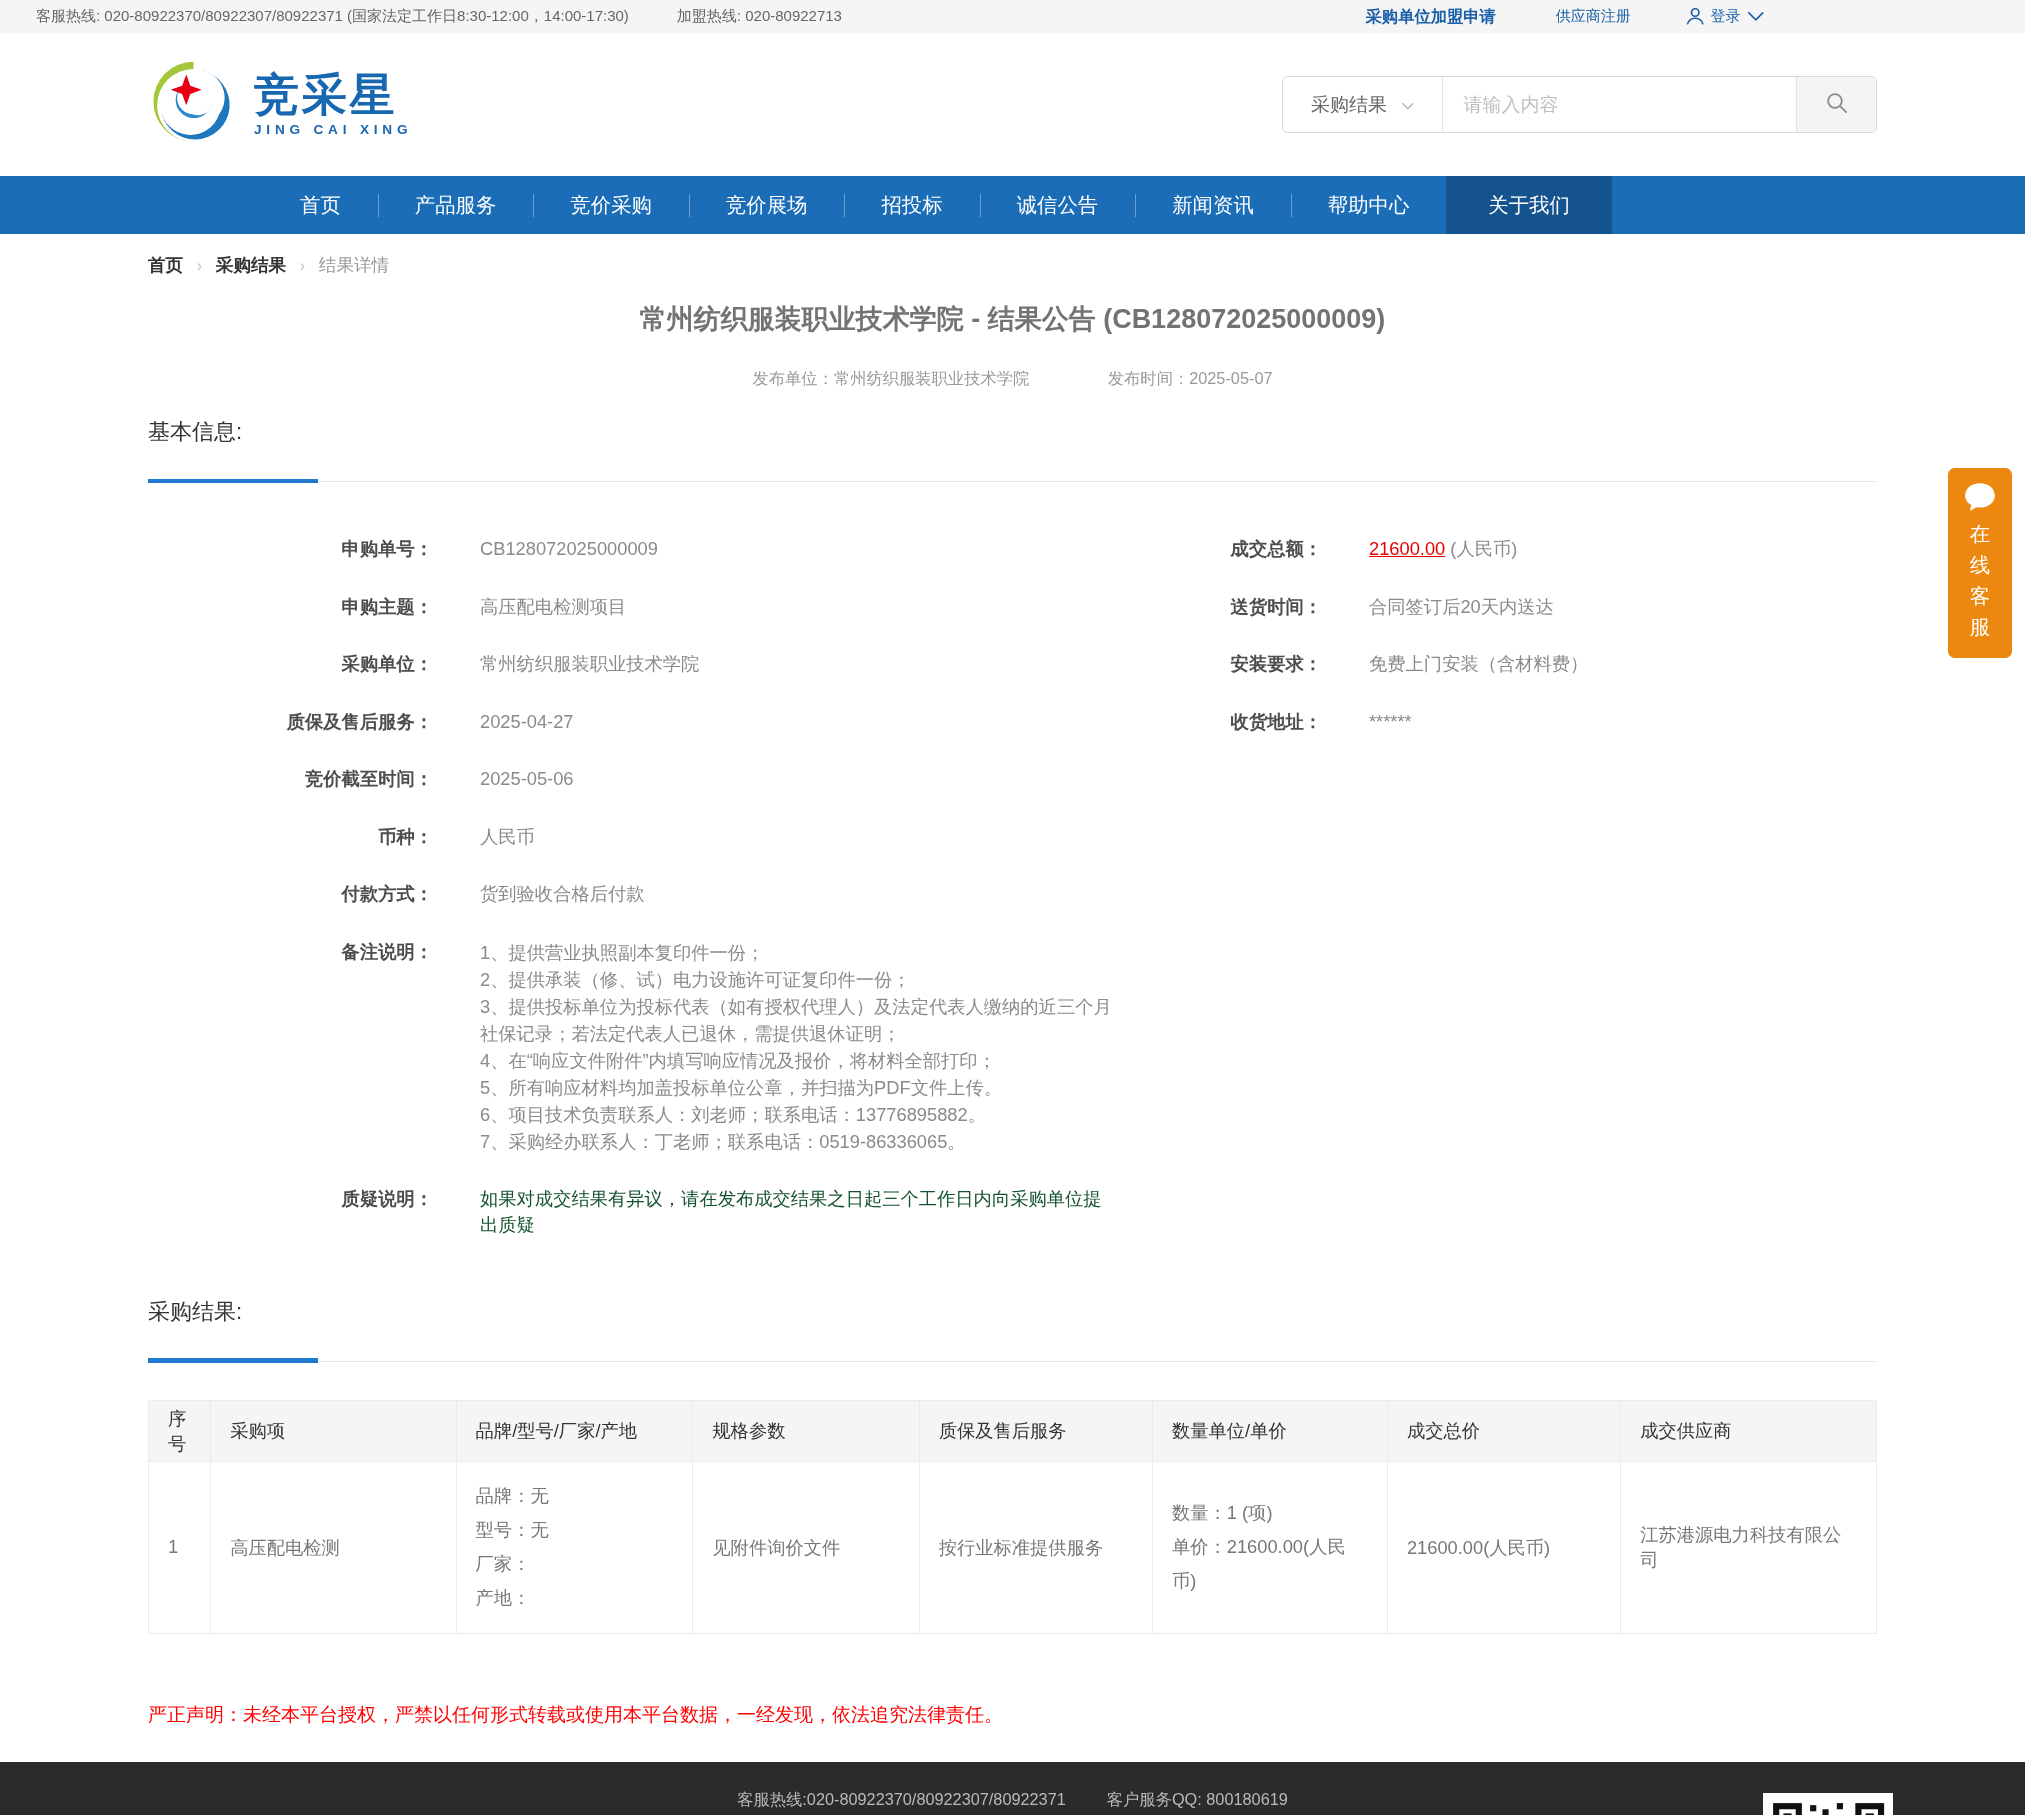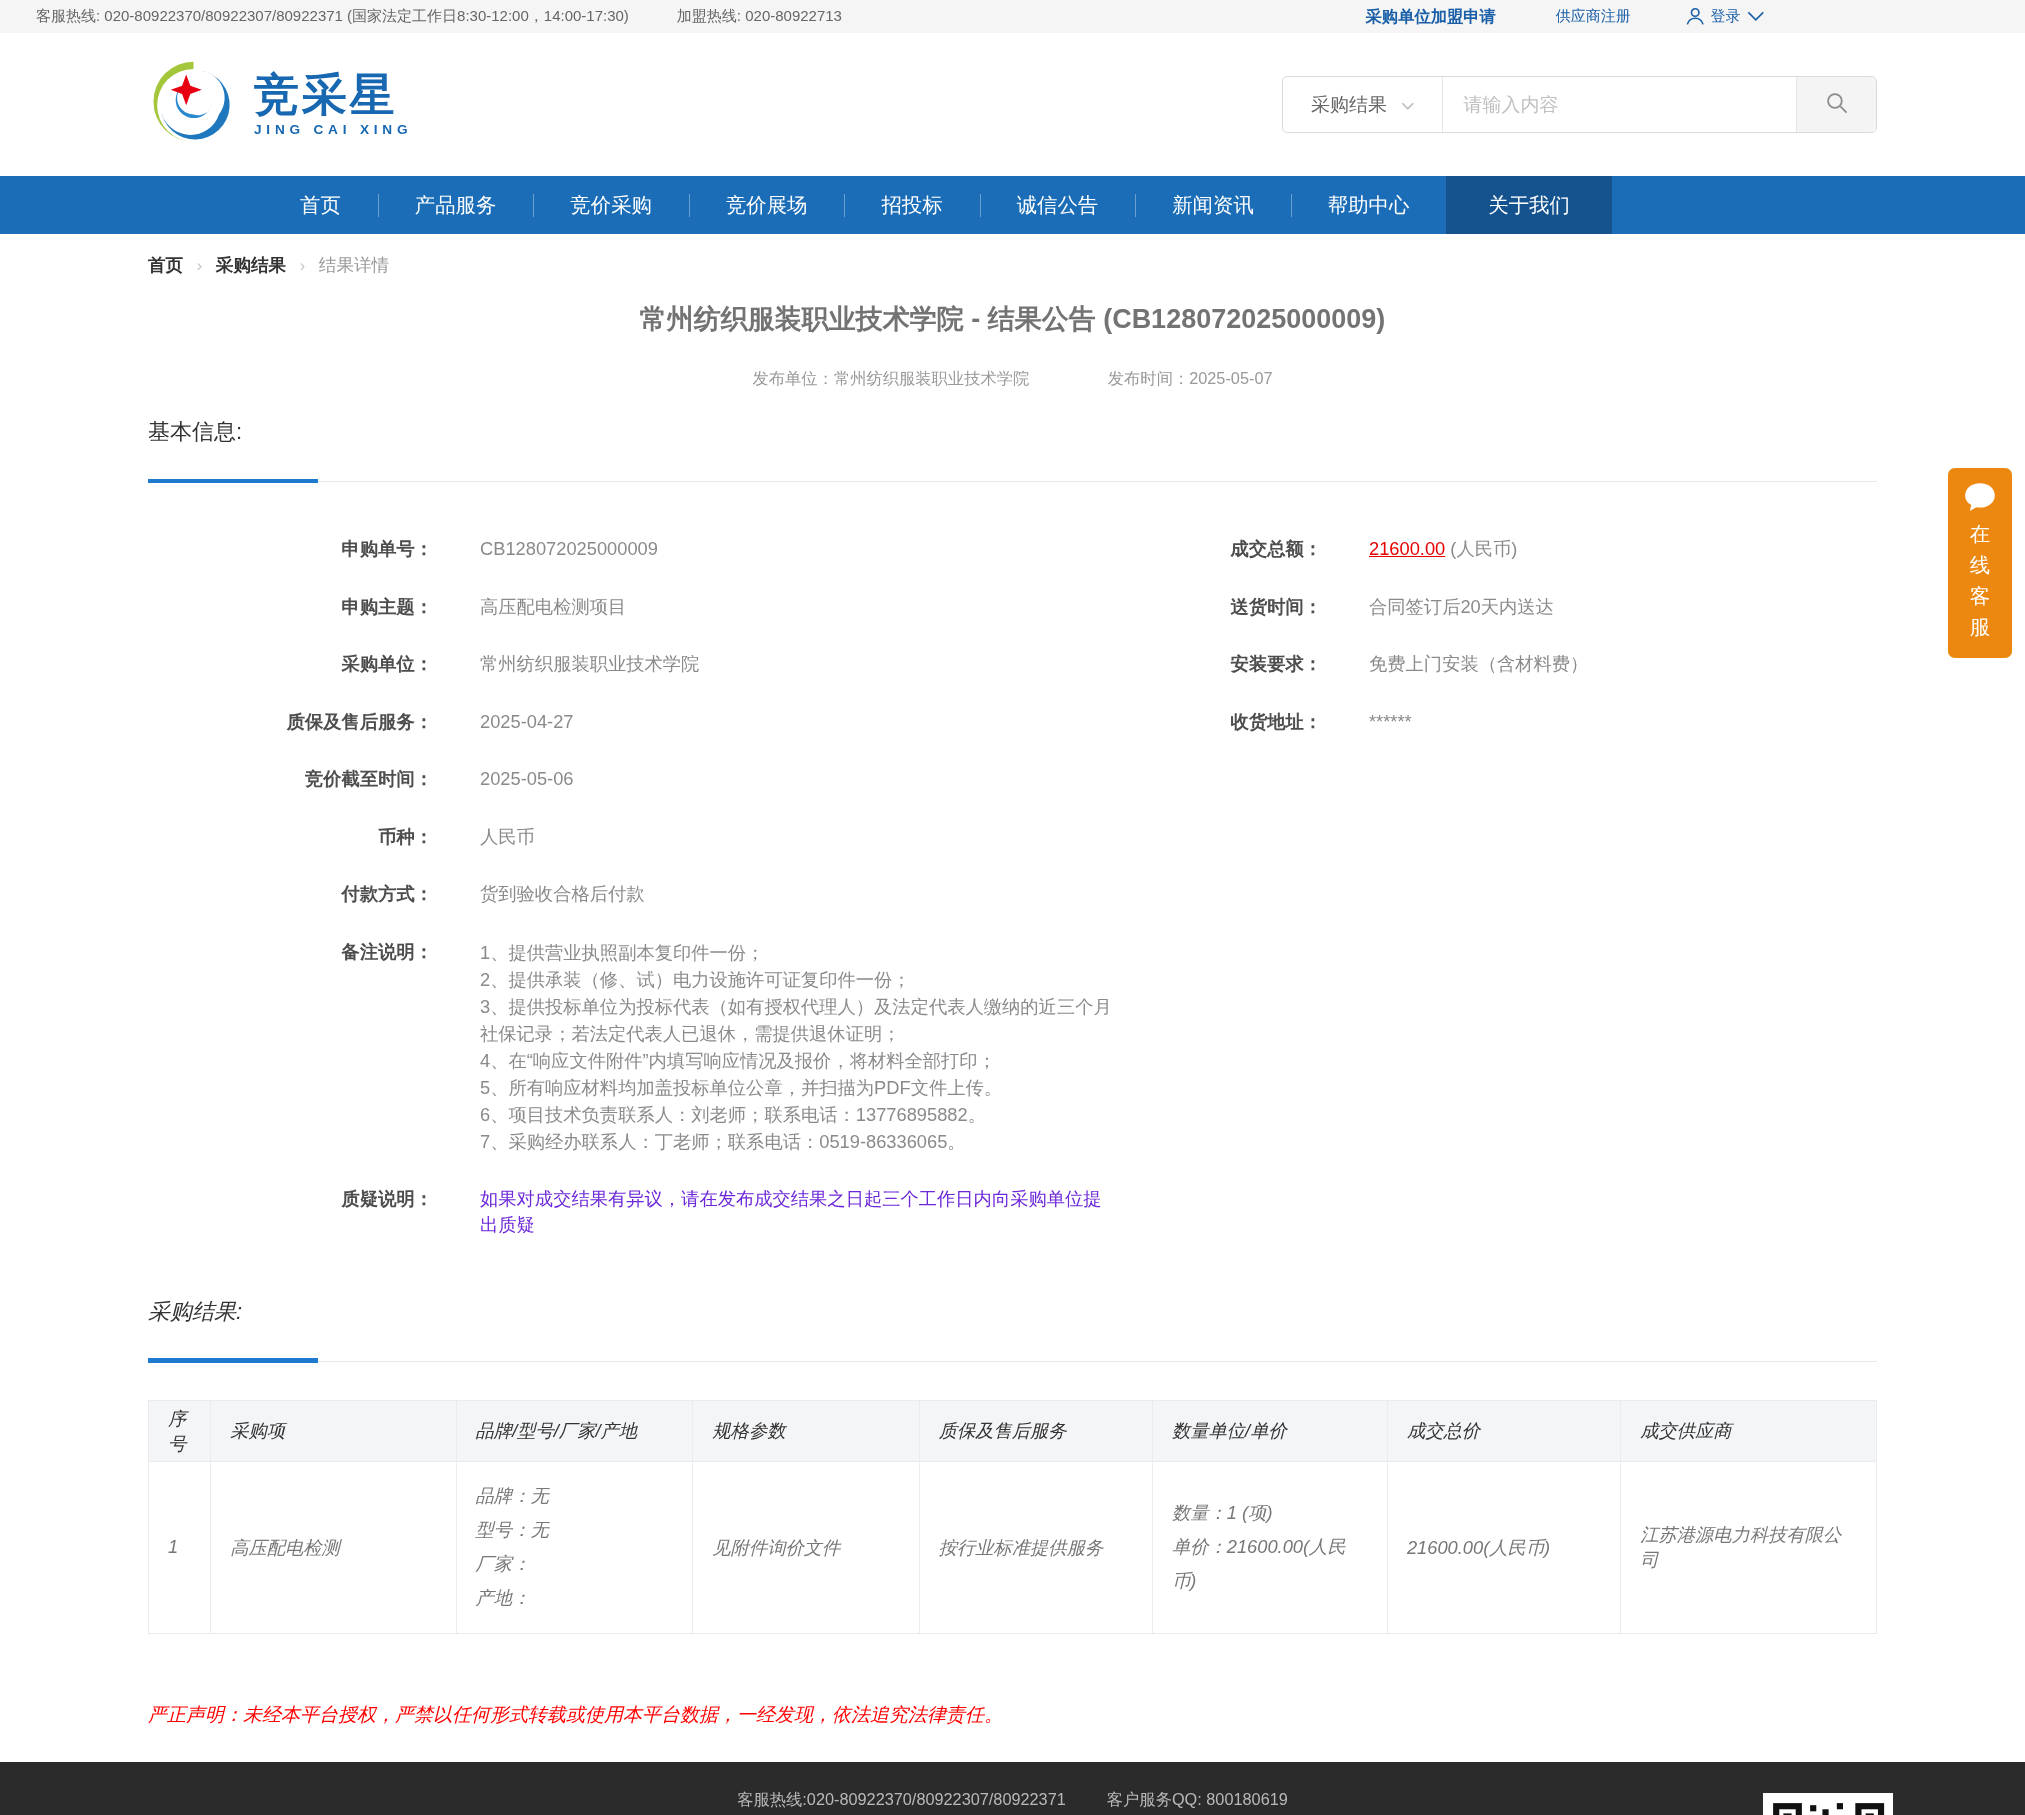--- a/index.html
+++ b/index.html
@@ -58,21 +58,21 @@
   
   .info { display:flex; margin-top:54px; }
   .info-left { width:970px; }
   .info-right { flex:1; }
   .info-row { display:flex; align-items:flex-start; margin-bottom:31px; font-size:18.3px; line-height:26.5px;gap:24px; }
   .info-label { width:285px; flex-shrink:0; text-align:right; color:#4d4d4d; font-weight:bold; }
   .info-right .info-label { width:204px; }
   .info-value { margin-left:23px; color:#8a8a8a; }
   .red-link { color:#e60000; text-decoration:underline; cursor:pointer; }
   .remark-line { line-height:27px; }
-  .dispute-text { color:#6d28d9; }
+  .dispute-text { color:#14532d; }
 
   
   .result-table { width:100%; margin-top:38px; border-collapse:collapse; table-layout:fixed; font-size:18.3px; }
   .result-table th { background:#f4f5f7; color:#333; font-weight:normal; text-align:left; height:61px; padding:0 19px; border:0.7px solid #e9ebee; }
   .result-table td { border:0.7px solid #e9ebee; color:#777; padding:17.6px 19px; height:170px; vertical-align:middle; }
   .cell-line { line-height:34px; }
 
   
   .statement { margin-top:68px; font-size:19px; color:#ff0000; }
 
@@ -254,21 +254,21 @@
         <div class="info-value">免费上门安装（含材料费）</div>
       </div>
       <div class="info-row">
         <div class="info-label">收货地址：</div>
         <div class="info-value">******</div>
       </div>
     </div>
   </div>
 </div>
 
-<div class="container" style="margin-top:22px;font-style:italic;">
+<div class="container" style="margin-top:22px;">
   <div class="section-head">采购结果:</div>
   <div class="section-rule">
       <span class="bar"></span>
     </div>
 
   <table class="result-table">
     <colgroup>
       <col style="width:3.6%">
         <col style="width:14.2%">
         <col style="width:13.7%">

